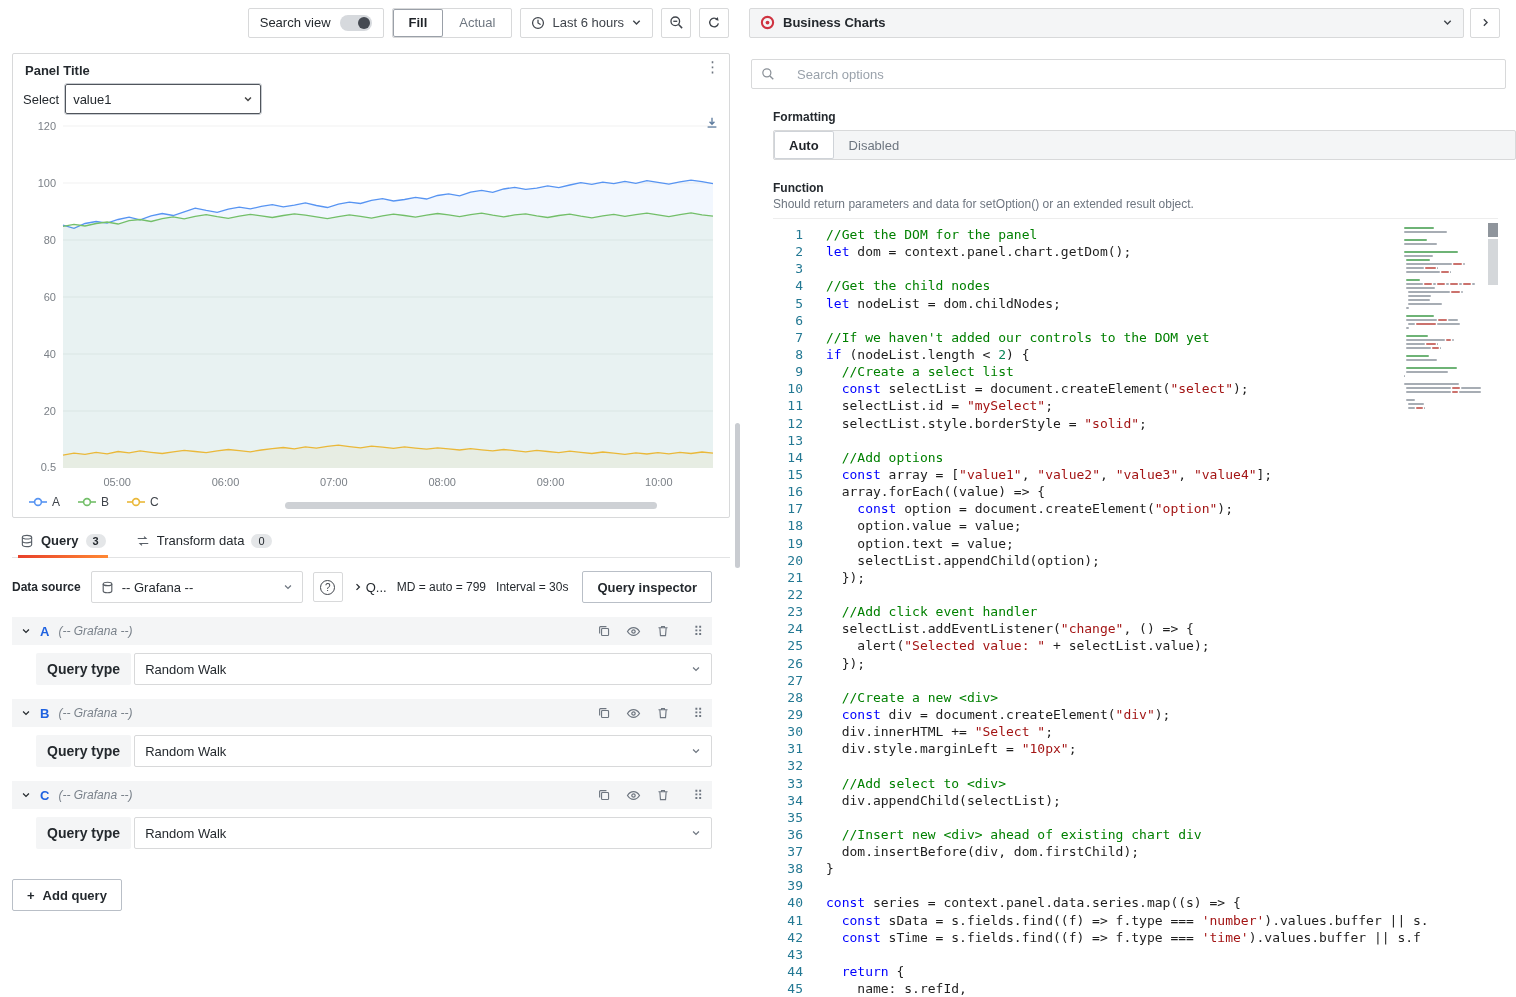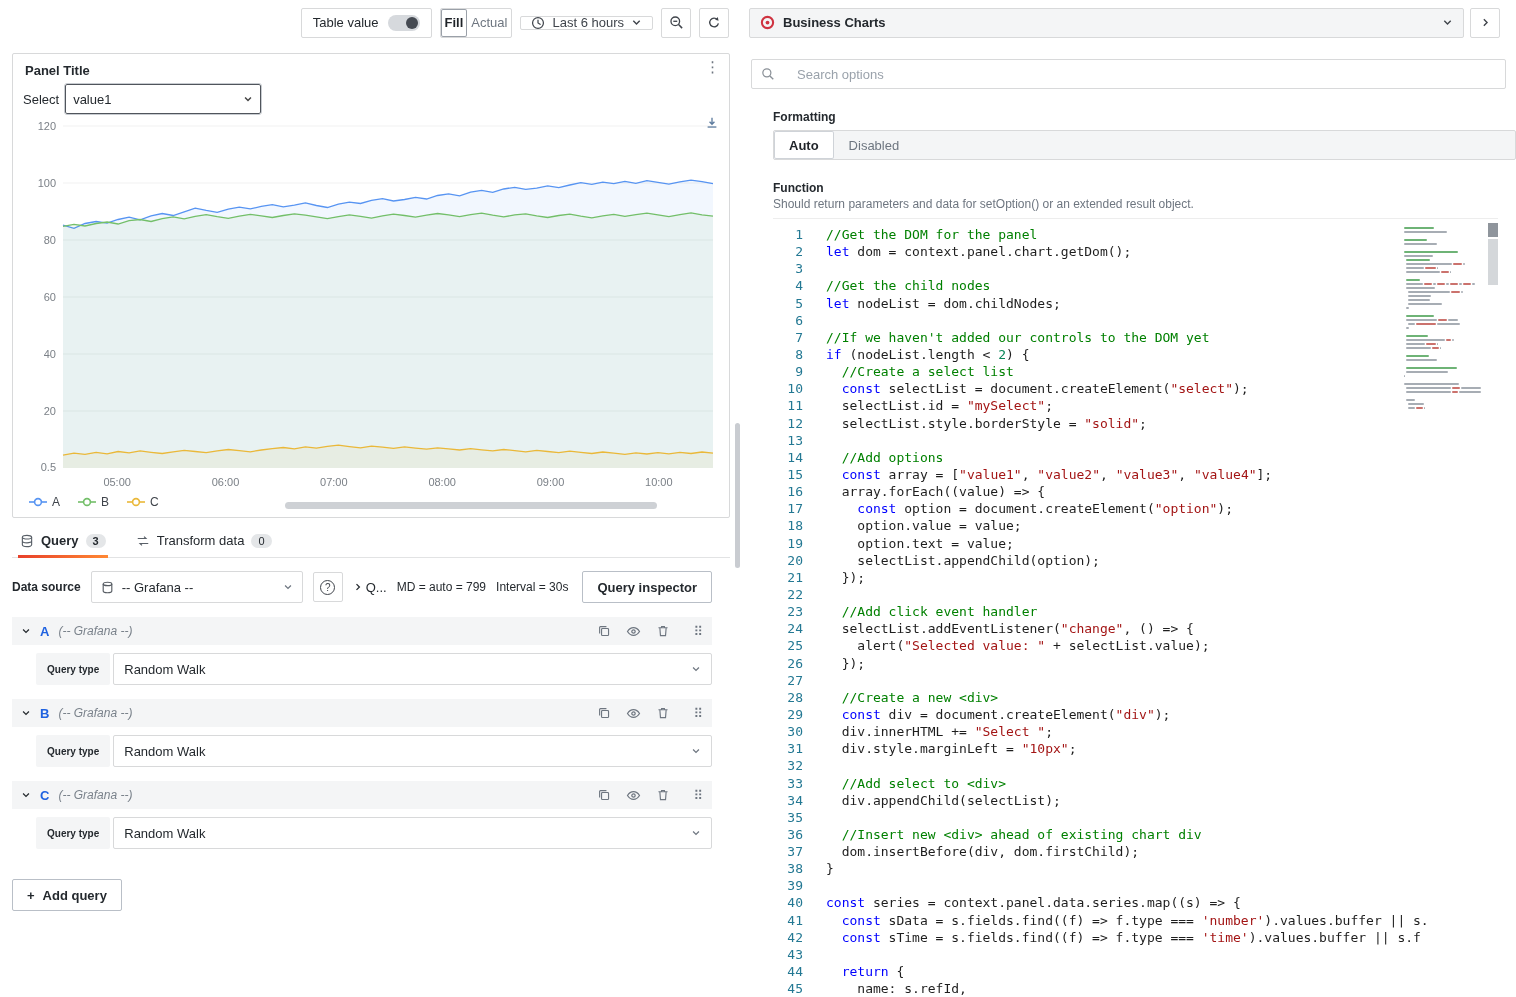--- a/index.html
+++ b/index.html
@@ -17,25 +17,25 @@
   
   .topbar { flex:0 0 45px; display:flex; align-items:center; }
   .topbar-left { width:741px; flex:0 0 741px; display:flex; justify-content:flex-end; align-items:center; gap:8px; padding-right:12px; }
   .topbar-right { flex:1; display:flex; align-items:center; gap:6px; padding:0 16px 0 8px; }
 
   .tv-box { height:30px; border:1px solid #d8d9da; border-radius:2px; display:flex; align-items:center; gap:9px; padding:0 11px; background:#fff; }
   .toggle { width:32px; height:16px; border-radius:9px; background:#d6d9dd; position:relative; display:inline-block; cursor:pointer; }
   .toggle .knob { position:absolute; right:2px; top:2px; width:12px; height:12px; border-radius:50%; background:#454a52; }
 
   .seg-group { display:flex; height:30px; border:1px solid #d8d9da; border-radius:2px; background:#fff; }
-  .seg { padding:0 4px; color:#6e7680; display:flex; align-items:center; }
+  .seg { padding:0 16px; color:#6e7680; display:flex; align-items:center; }
   .seg.selected { color:#1f2328; font-weight:700; box-shadow:inset 0 0 0 1px #9aa0a8; border-radius:2px; background:#fff; }
 
   .time-btn, .icon-btn, .help-btn { border:1px solid #d8d9da; border-radius:2px; background:#fff; color:#3f444b; }
-  .time-btn { height:14px; display:flex; align-items:center; gap:7px; padding:0 10px; }
+  .time-btn { height:30px; display:flex; align-items:center; gap:7px; padding:0 10px; }
   .icon-btn { width:30px; height:30px; display:flex; align-items:center; justify-content:center; }
 
   .viz-select { flex:1; height:30px; background:#f4f5f6; border:1px solid #d8d9da; border-radius:2px; display:flex; align-items:center; gap:8px; padding:0 10px; font-weight:700; cursor:pointer; }
   .viz-select .chev { margin-left:auto; color:#3f444b; }
 
   
   .content { flex:1; display:flex; min-height:0; }
   .left-pane { width:741px; flex:0 0 741px; padding:8px 11px 0 12px; position:relative; }
   .right-pane { flex:1; min-width:0; display:flex; flex-direction:column; position:relative; padding-top:6px; }
 
@@ -75,21 +75,21 @@
 
   
   .query-block { margin-top:14px; width:700px; }
   .qb-head { height:28px; background:#f4f5f6; display:flex; align-items:center; gap:9px; padding:0 9px; }
   .qb-refid { color:#1f62e0; font-weight:700; }
   .qb-ds { color:#7a828b; font-size:12px; font-style:italic; }
   .qb-icons { margin-left:auto; display:flex; gap:15px; color:#6e7680; align-items:center; }
   .qb-icons > * { cursor:pointer; }
   .qb-drag { margin-left:8px; color:#6e7680; font-size:13px; cursor:grab; }
   .qb-body { display:flex; margin:8px 0 0 24px; height:32px; }
-  .qt-label { background:#f4f5f6; display:flex; align-items:center; padding:0 11px; font-size:10px; font-weight:700; border-radius:2px; }
+  .qt-label { background:#f4f5f6; display:flex; align-items:center; padding:0 11px; font-size:14px; font-weight:700; border-radius:2px; }
   .qt-select { flex:1; border:1px solid #d8d9da; border-radius:2px; display:flex; align-items:center; padding:0 10px; background:#fff; margin-left:3px; cursor:pointer; }
   .qt-select .chev { margin-left:auto; color:#6e7680; }
 
   .add-query { margin-top:30px; height:32px; border:1px solid #b9bfc7; border-radius:2px; display:inline-flex; align-items:center; gap:8px; padding:0 14px; font-weight:700; background:#fff; }
 
   .lp-vscroll { position:absolute; right:1px; top:378px; width:5px; height:145px; background:#c9ccd1; border-radius:3px; cursor:pointer; }
   .lp-hscroll { position:absolute; left:285px; top:457px; width:372px; height:7px; background:#ced1d5; border-radius:4px; cursor:pointer; }
 
   
   .search-box { margin:8px 10px 0; height:30px; border:1px solid #d8d9da; border-radius:2px; display:flex; align-items:center; gap:20px; padding:0 9px; color:#8a9097; background:#fff; }
@@ -126,21 +126,21 @@
   .editor-scrollbar .track-rest { width:10px; height:46px; background:#d4d7da; margin-top:2px; }
 </style>
 </head>
 <body>
 
 <div class="app">
 
   <div class="topbar">
     <div class="topbar-left">
       <div class="tv-box">
-        <span>Table value</span>
+        <span>Search view</span>
         <span class="toggle">
             <span class="knob"></span>
           </span>
       </div>
       <div class="seg-group">
         <button class="seg selected">Fill</button>
         <button class="seg">Actual</button>
       </div>
       <button class="time-btn">
         <span>

